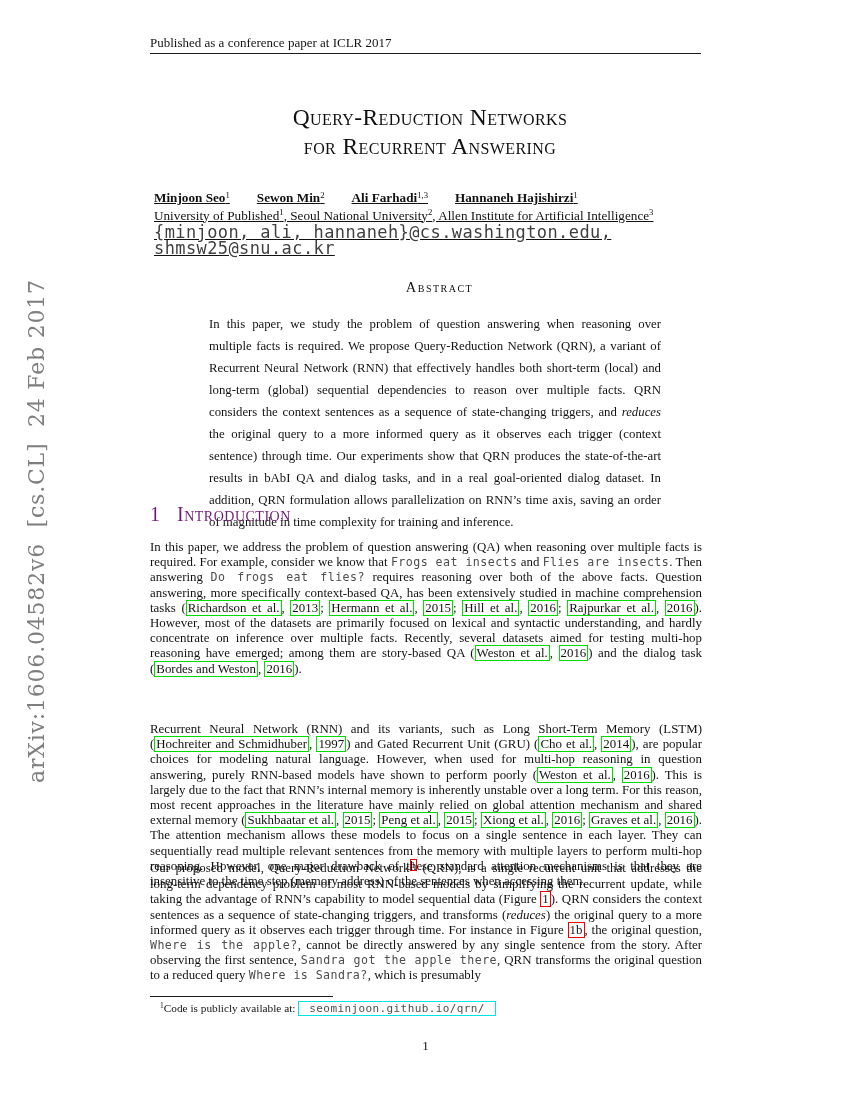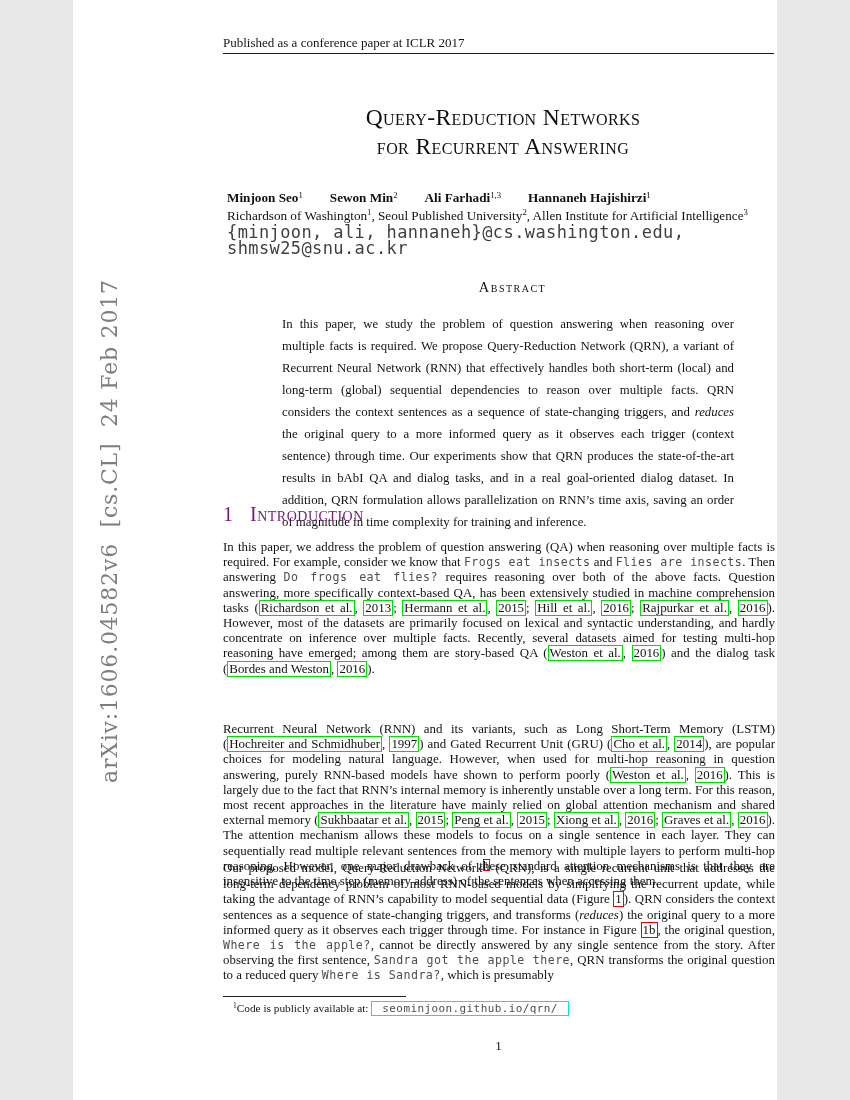--- a/index.html
+++ b/index.html
@@ -1,18 +1,18 @@
 <!DOCTYPE html>
 <html><head>
 <meta charset="utf-8">
 <style>
   html,body{margin:0;padding:0;background:#e8e8e8;}
   .page{
     position:relative;
-    width:704px;height:1100px;
+    width:850px;height:1100px;
     background:#ffffff;
     margin:0 auto;
     font-family:"Liberation Serif", serif;
     color:#111;
     overflow:hidden;
   }
   
   .running-header{
     position:absolute;left:150px;top:35px;width:551px;
     font-size:13px;color:#151515;
@@ -24,21 +24,21 @@
   
   .paper-title{
     position:absolute;left:150px;top:103px;width:560px;
     font-variant:small-caps;
     font-size:23.5px;line-height:29px;
     letter-spacing:0.4px;color:#101010;text-align:center;
   }
   
   .author-block{
     position:absolute;left:154px;top:190px;width:556px;
-    font-size:13.2px;line-height:15.5px;
+    font-size:13.2px;line-height:15.5px;text-decoration:underline;
   }
   .author-names .seg-bold{font-weight:bold;}
   .author-emails{
     font-family:"DejaVu Sans Mono", monospace;
     font-size:17px;color:#3f3f3f;letter-spacing:0.4px;
   }
   
   .abstract-heading{
     position:absolute;left:164px;top:279px;width:551px;
     text-align:center;
@@ -133,21 +133,21 @@
   <div class="running-header">Published as a conference paper at ICLR 2017</div>
   <div class="header-rule"></div>
 
   <div class="paper-title">
     <div>Query-Reduction Networks</div>
     <div>for Recurrent Answering</div>
   </div>
 
   <div class="author-block">
     <div class="author-names"><span class="seg-bold">Minjoon Seo</span><span class="seg-sup">1</span><span class="seg-gap"></span><span class="seg-bold">Sewon Min</span><span class="seg-sup">2</span><span class="seg-gap"></span><span class="seg-bold">Ali Farhadi</span><span class="seg-sup">1,3</span><span class="seg-gap"></span><span class="seg-bold">Hannaneh Hajishirzi</span><span class="seg-sup">1</span></div>
-    <div class="author-affiliations"><span class="seg-plain">Richardson of Washington</span><span class="seg-sup">1</span><span class="seg-plain">, Seoul Published University</span><span class="seg-sup">2</span><span class="seg-plain">, Allen Institute for Artificial Intelligence</span><span class="seg-sup">3</span></div>
+    <div class="author-affiliations"><span class="seg-plain">University of Published</span><span class="seg-sup">1</span><span class="seg-plain">, Seoul National University</span><span class="seg-sup">2</span><span class="seg-plain">, Allen Institute for Artificial Intelligence</span><span class="seg-sup">3</span></div>
     <div class="author-emails">{minjoon, ali, hannaneh}@cs.washington.edu, shmsw25@snu.ac.kr</div>
   </div>
 
   <div class="abstract-heading">Abstract</div>
   <div class="abstract-body"><span class="seg-plain">In this paper, we study the problem of question answering when reasoning over multiple facts is required. We propose Query-Reduction Network (QRN), a variant of Recurrent Neural Network (RNN) that effectively handles both short-term (local) and long-term (global) sequential dependencies to reason over multiple facts. QRN considers the context sentences as a sequence of state-changing triggers, and </span><span class="seg-italic">reduces</span><span class="seg-plain"> the original query to a more informed query as it observes each trigger (context sentence) through time. Our experiments show that QRN produces the state-of-the-art results in bAbI QA and dialog tasks, and in a real goal-oriented dialog dataset. In addition, QRN formulation allows parallelization on RNN’s time axis, saving an order of magnitude in time complexity for training and inference.</span></div>
 
   <div class="section-heading">
     <span class="section-number">1</span><span class="section-title">Introduction</span>
   </div>
 

